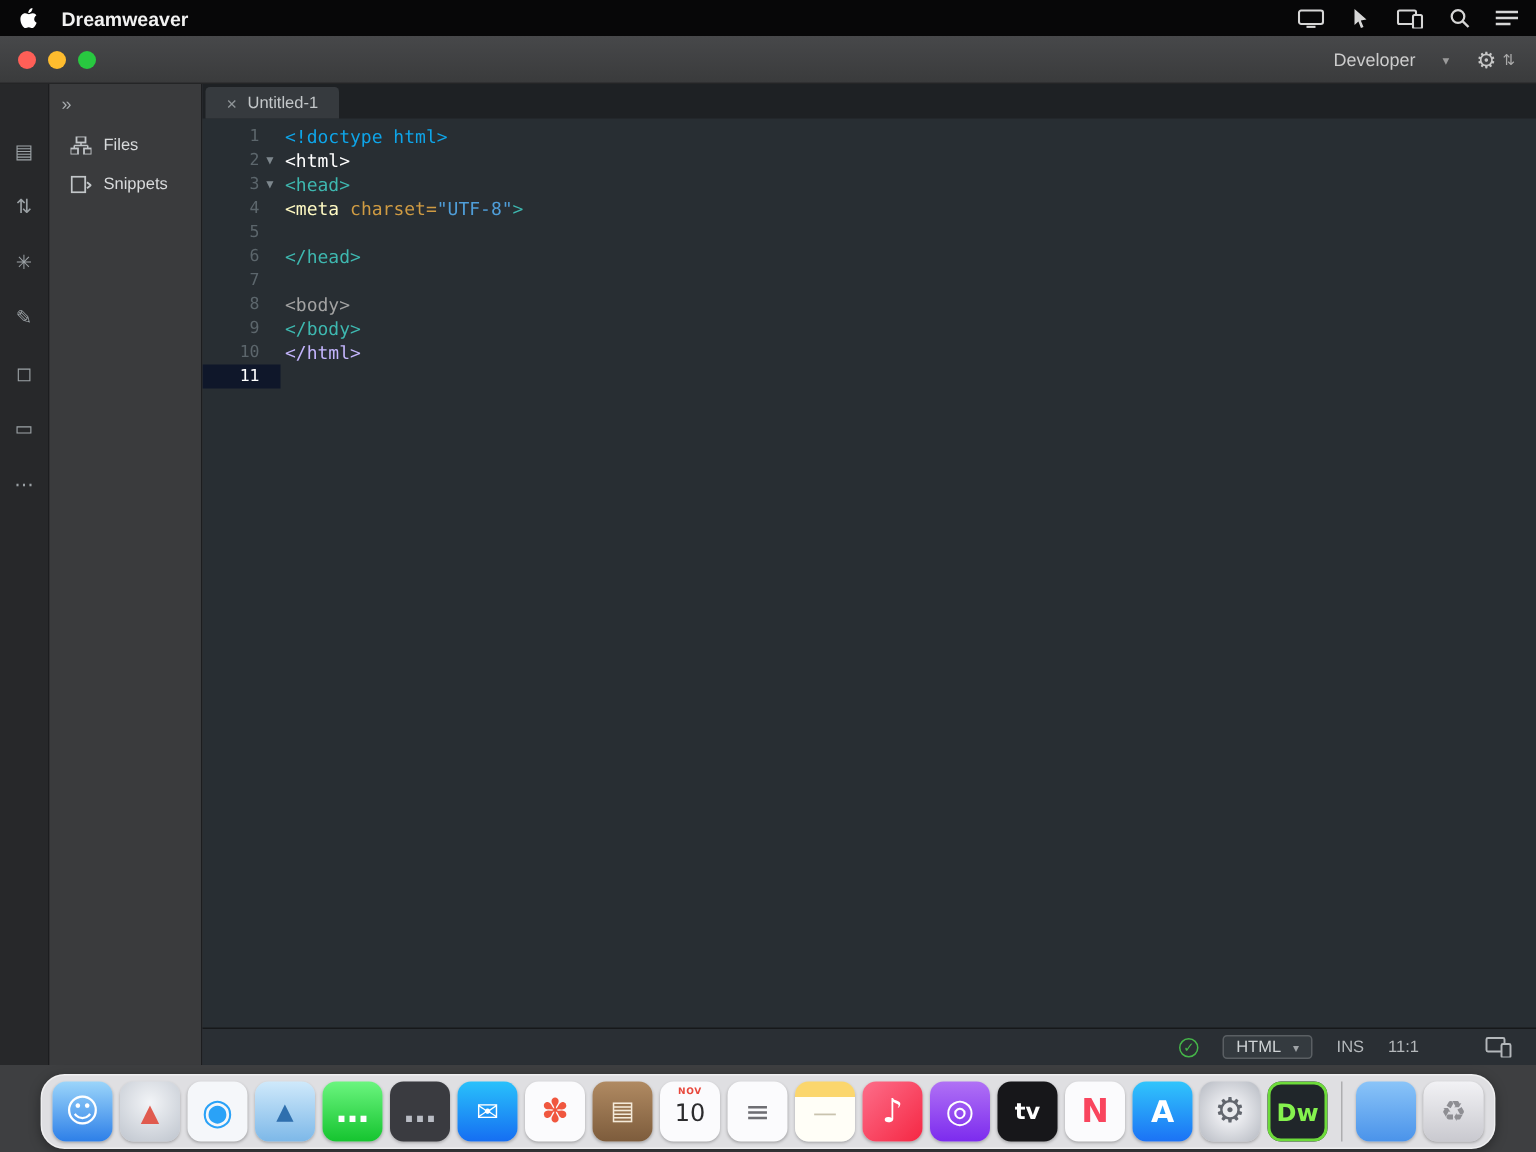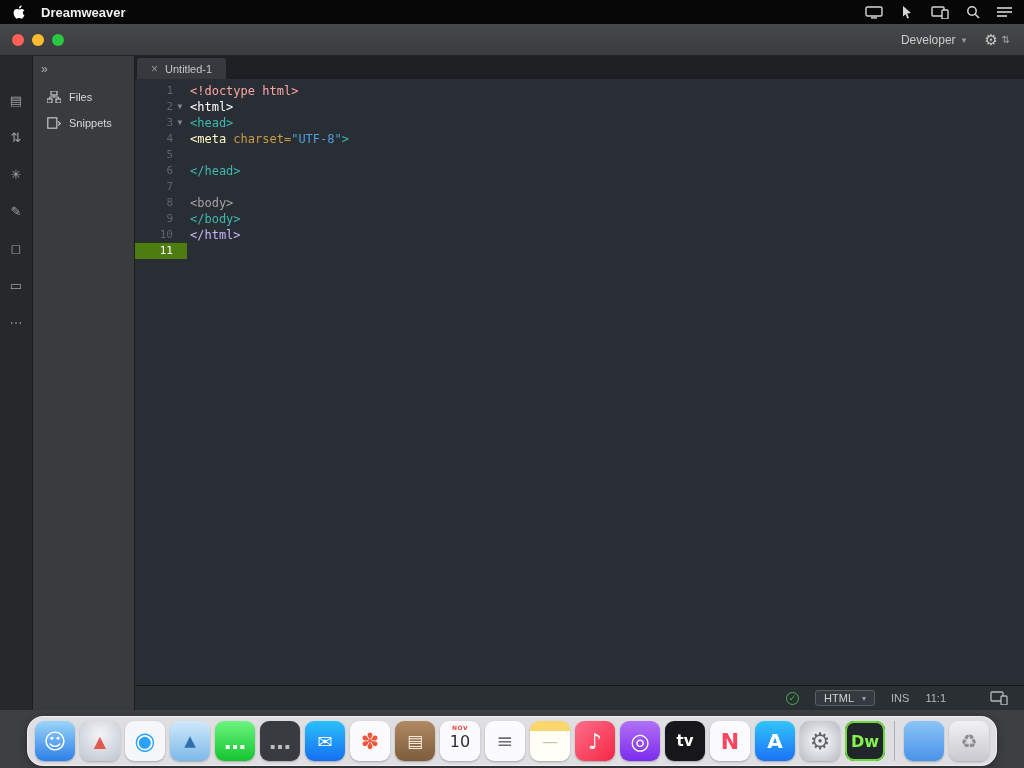--- a/index.html
+++ b/index.html
@@ -14,21 +14,21 @@
   .menus { display:flex; }
   .menu-item { padding:0 10px; cursor:default; }
   .menubar-right { margin-left:auto; display:flex; align-items:center; gap:17px; }
   .mb-icon { display:flex; align-items:center; opacity:.92; }
 
   
   .titlebar { height:32px; background:linear-gradient(#47484a,#3a3b3c); border-bottom:1px solid #242526; display:flex; align-items:center; padding:0 12px; }
   .lights { display:flex; gap:8px; }
   .light { width:12px; height:12px; border-radius:50%; }
   .titlebar-right { margin-left:auto; display:flex; align-items:center; gap:18px; }
-  .workspace { color:#cccccc; font-size:12px; display:flex; align-items:center; gap:6px; }
+  .workspace { color:#cccccc; font-size:12px; display:flex; align-items:center; gap:18px; }
   .workspace .caret { font-size:9px; color:#9b9b9b; }
   .sync-gear { color:#c7c7c7; font-size:15px; letter-spacing:2px; display:flex; align-items:center; gap:2px; }
   .sync-gear .small { font-size:10px; color:#aaa; }
 
   
   .main { display:flex; height:654px; }
   .toolstrip { width:33px; background:#27282a; border-right:1px solid #1c1d1f; display:flex; flex-direction:column; align-items:center; padding-top:38px; gap:24px; }
   .tool-icon { color:#9aa0a4; font-size:13px; line-height:1; cursor:default; }
   .panel { width:102px; background:#3a3b3d; border-right:1px solid #1c1d1f; padding-top:4px; }
   .panel-collapse { color:#a9adb0; font-size:12px; padding:2px 0 8px 8px; }
@@ -170,21 +170,21 @@
           <span class="tab-close">×</span>
           <span>Untitled-1</span>
         </div>
       </div>
       <div class="code">
           <div class="code-line">
             <div class="gutter">
               <span class="num" style="color: rgb(92, 102, 108);">1</span>
               <span class="fold"></span>
             </div>
-            <div class="line-text"><span style="color: #fca5a5;">&lt;!doctype html&gt;</span></div>
+            <div class="line-text"><span style="color: #0ea5e9;">&lt;!doctype html&gt;</span></div>
           </div>
           <div class="code-line">
             <div class="gutter">
               <span class="num" style="color: rgb(92, 102, 108);">2</span>
               <span class="fold">▼</span>
             </div>
             <div class="line-text"><span style="color: #ffffff; text-align: right;">&lt;html&gt;</span></div>
           </div>
           <div class="code-line">
             <div class="gutter">
@@ -235,21 +235,21 @@
             <div class="line-text"><span style="color: rgb(62, 184, 176);">&lt;/body&gt;</span></div>
           </div>
           <div class="code-line">
             <div class="gutter">
               <span class="num" style="color: rgb(92, 102, 108);">10</span>
               <span class="fold"></span>
             </div>
             <div class="line-text"><span style="color: #c4b5fd;">&lt;/html&gt;</span></div>
           </div>
           <div class="code-line">
-            <div class="gutter" style="background: #4d7c0f; justify-content: center;">
+            <div class="gutter" style="background: #0f172a; justify-content: center;">
               <span class="num" style="color: rgb(255, 255, 255);">11</span>
               <span class="fold"></span>
             </div>
             <div class="line-text"></div>
           </div>
         </div>
       <div class="statusbar">
         <span class="lint-ok">✓</span>
         <span class="lang-select">
           <span>HTML</span>

